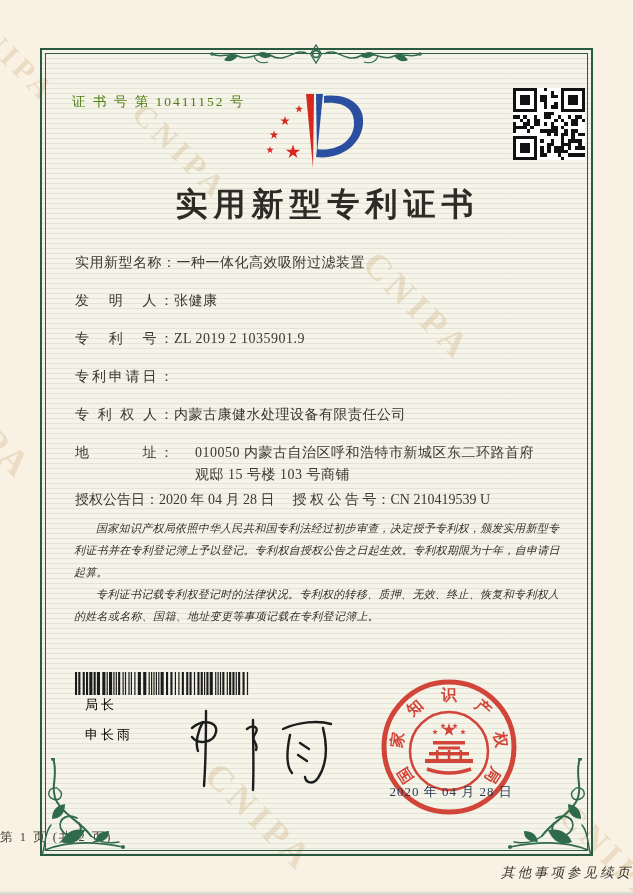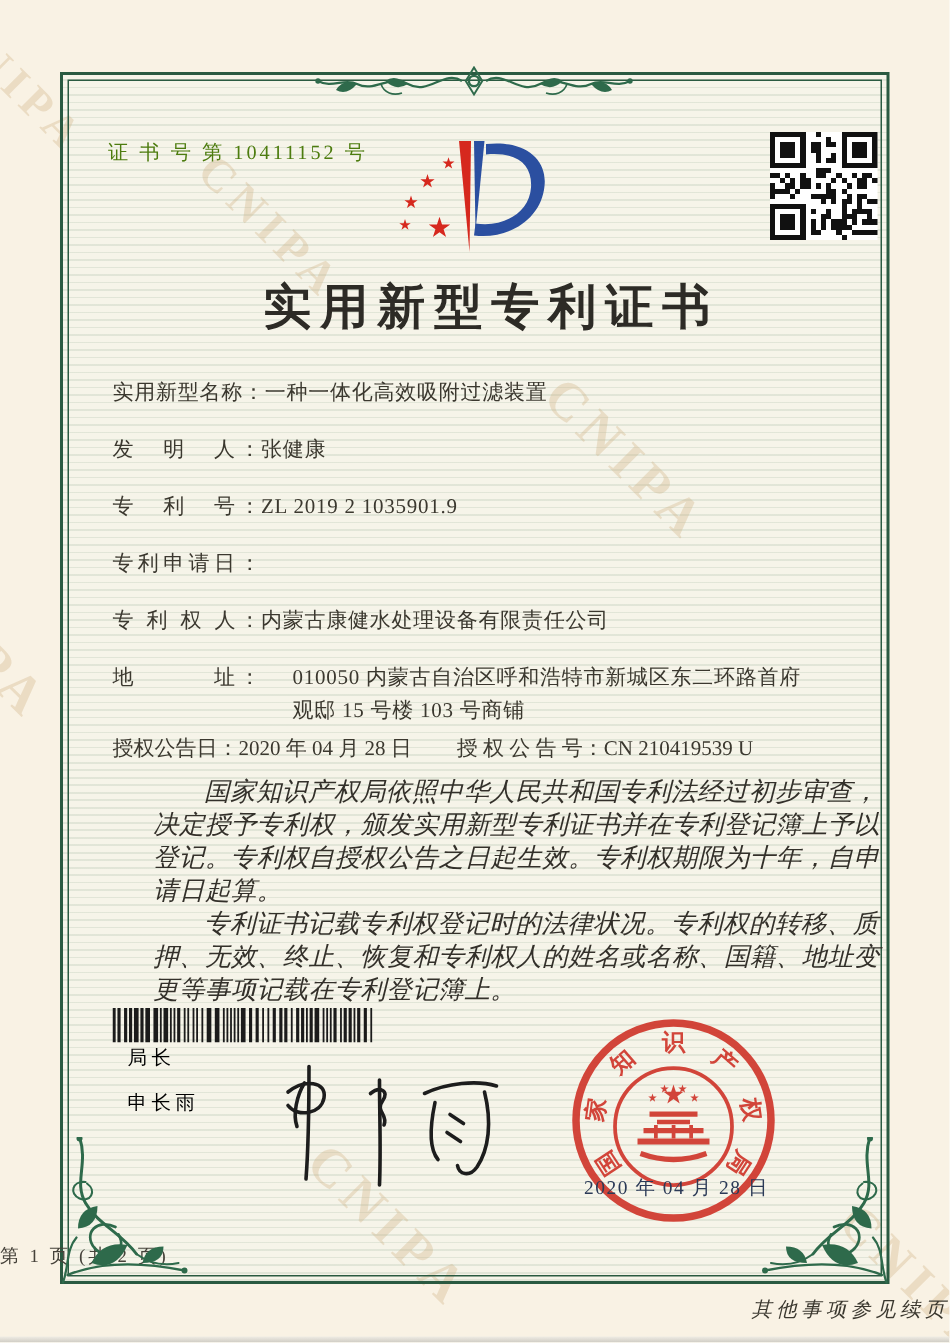--- a/index.html
+++ b/index.html
@@ -38,26 +38,26 @@
     position:absolute; left:0; top:183px; width:100%; text-align:center;
     font-size:32px; font-weight:bold; letter-spacing:6px; color:#2d2b26;padding-left:11px;
   }
   .fields{ position:absolute; left:75px; top:252px; width:468px; font-size:14px; color:#3b382f; }
   .frow{ margin-bottom:16px; display:flex; line-height:22px; }
   .frow.addr{ margin-bottom:3px;gap:21px; }
   .flabel{ flex:0 0 99px; text-align-last:justify; white-space:nowrap; letter-spacing:0.5px; }
   .fvalue{ flex:1; letter-spacing:0.5px; }
   .grant-row{ display:flex; line-height:22px; }
   .grant-left{ white-space:nowrap; }
-  .grant-right{ margin-left:30px; white-space:nowrap; }
+  .grant-right{ margin-left:18px; white-space:nowrap; }
 
   .kai{ font-style:italic; }
   .paras{
     position:absolute; left:74px; top:517px; width:492px;
-    font-size:17px; line-height:22px; color:#33302a; letter-spacing:0.3px;margin-left:28px;
+    font-size:11px; line-height:22px; color:#33302a; letter-spacing:0.3px;
   }
   .paras p{ margin:0; text-indent:2em; }
 
   .barcode{ position:absolute; left:75px; top:672px; width:176px; height:23px; }
 
   .director{ position:absolute; left:85px; top:690px; font-size:13px; letter-spacing:3px; color:#000000; line-height:30px; }
   .sig{ position:absolute; left:165px; top:698px; width:185px; height:100px; }
 
   .seal{ position:absolute; left:377px; top:675px; width:146px; height:146px; opacity:0.9; mix-blend-mode:multiply; }
   .seal-date{

